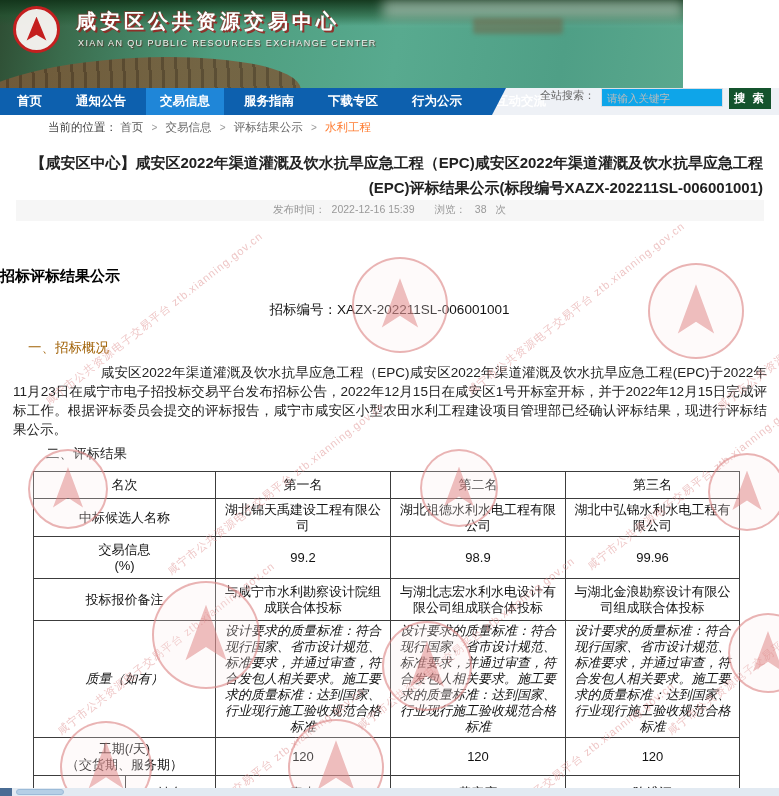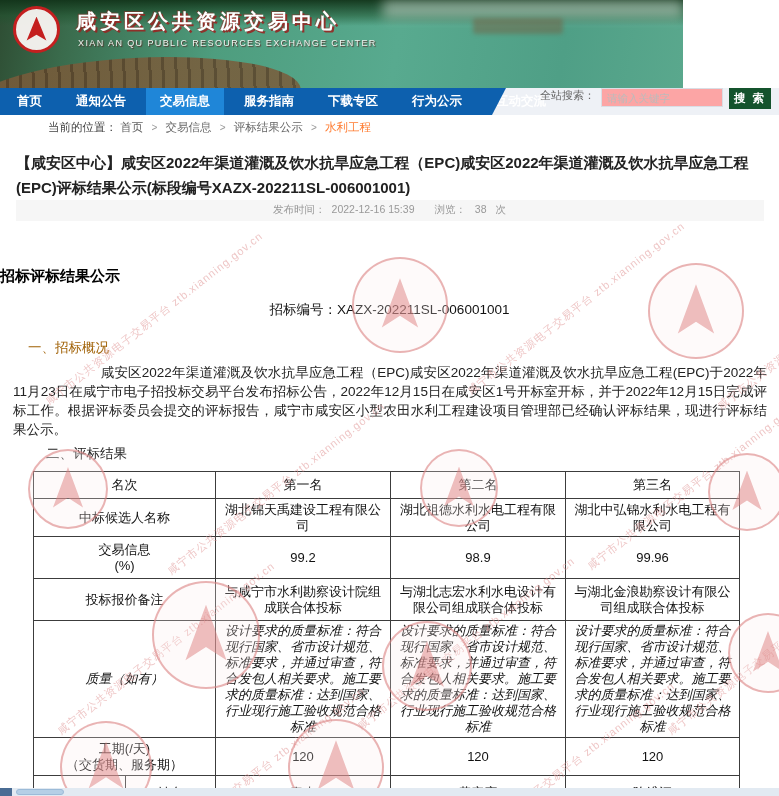--- a/index.html
+++ b/index.html
@@ -30,36 +30,36 @@
   
   .navbar { position:relative; width:779px; height:27px; background:#eef1f6; }
   .nav-blue { position:absolute; left:0; top:0; height:27px; width:492px; background:#0d60ae; display:flex; align-items:stretch; }
   .nav-blue::after { content:""; position:absolute; right:-14px; top:0;
     border-top:27px solid #0d60ae; border-right:14px solid transparent; }
   .nav-item { padding:0 14px; margin:0 3px; line-height:27px; font-size:12.5px; font-weight:bold;
     color:#fff; cursor:pointer; white-space:nowrap; }
   .nav-item.active { background:#1f86d8; }
   .search-zone { position:absolute; right:8px; top:0; height:27px; display:flex; gap:6px; }
   .search-label { font-size:11px; color:#666; }
-  .search-input { width:122px; height:19px; border:1px solid #d9dee5; background:#fca5a5;
+  .search-input { width:122px; height:19px; border:1px solid #d9dee5; background:#0ea5e9;
     font-size:10.5px; padding:0 5px; color:#333; outline:none; }
   .search-input::placeholder { color:#bbb; }
   .search-btn { width:42px; height:21px; background:#14532d; color:#fff; border:none;
     font-size:11.5px; font-weight:bold; letter-spacing:2px; cursor:pointer; }
 
   
   .breadcrumb { height:25px; line-height:25px; padding-left:48px; font-size:11.5px; color:#777;
     background:#fff; white-space:nowrap; }
   .breadcrumb .bc-label { color:#444; font-weight:normal; }
   .breadcrumb .bc-sep { margin:0 5px; color:#999; font-size:10px; }
   .bc-link { color:#666; cursor:pointer; }
   .bc-current { color:#ff7d33; cursor:pointer; }
 
   
-  .article-title { margin:10px 16px 0; text-align:left; font-size:15px; font-weight:bold;
+  .article-title { margin:10px 16px 0; text-align:right; font-size:15px; font-weight:bold;
     color:#222; line-height:25px; }
   .meta-bar { width:748px; margin:0 auto 0; background:#f6f6f6; text-align:center;
     font-size:10.5px; color:#999; padding:3px 0 4px; }
   .meta-bar span { margin:0 3px; }
 
   
   .doc { position:relative; width:779px; }
   .doc-heading { padding-top:46px; text-align:left; font-size:15px; font-weight:bold; color:#000; }
   .doc-bidno { margin-top:15px; text-align:center; font-size:13.5px; color:#111; }
   .doc-sec1 { margin:20px 0 0 28px; font-size:13.5px; color:#a16207; }

